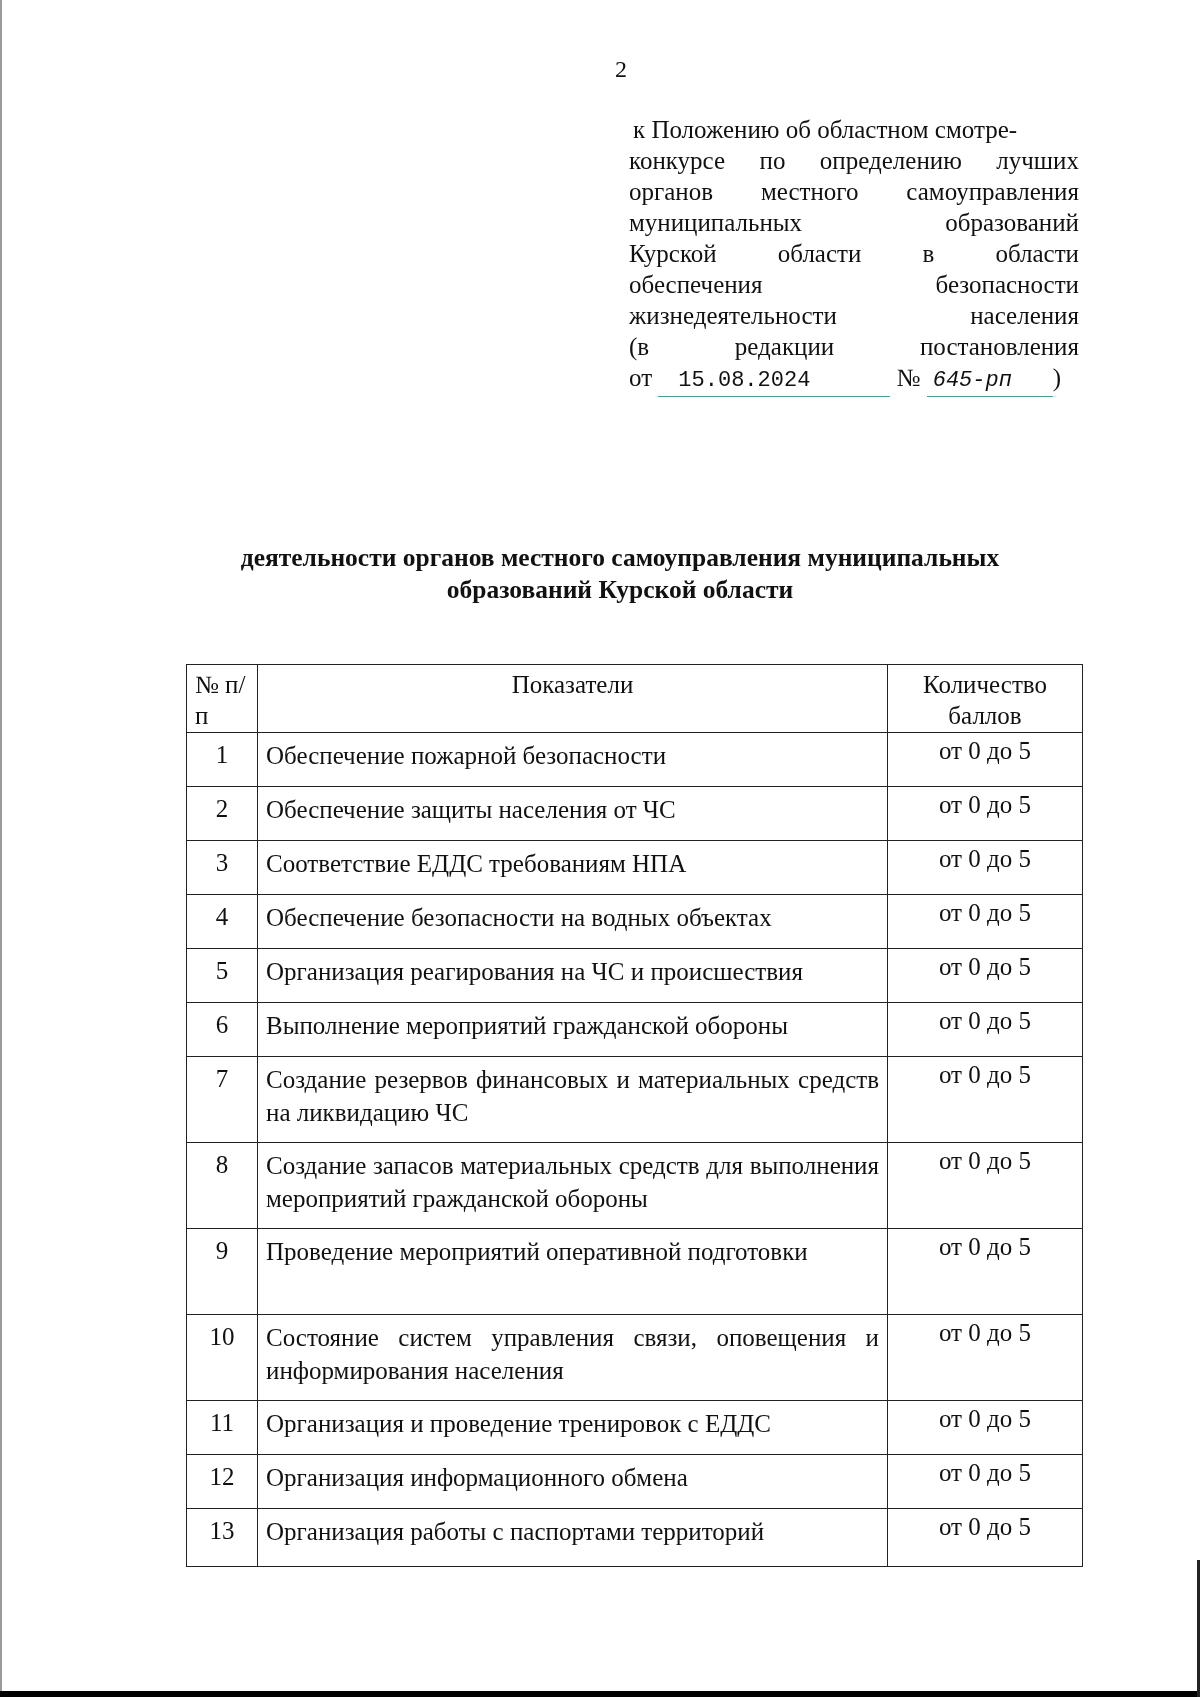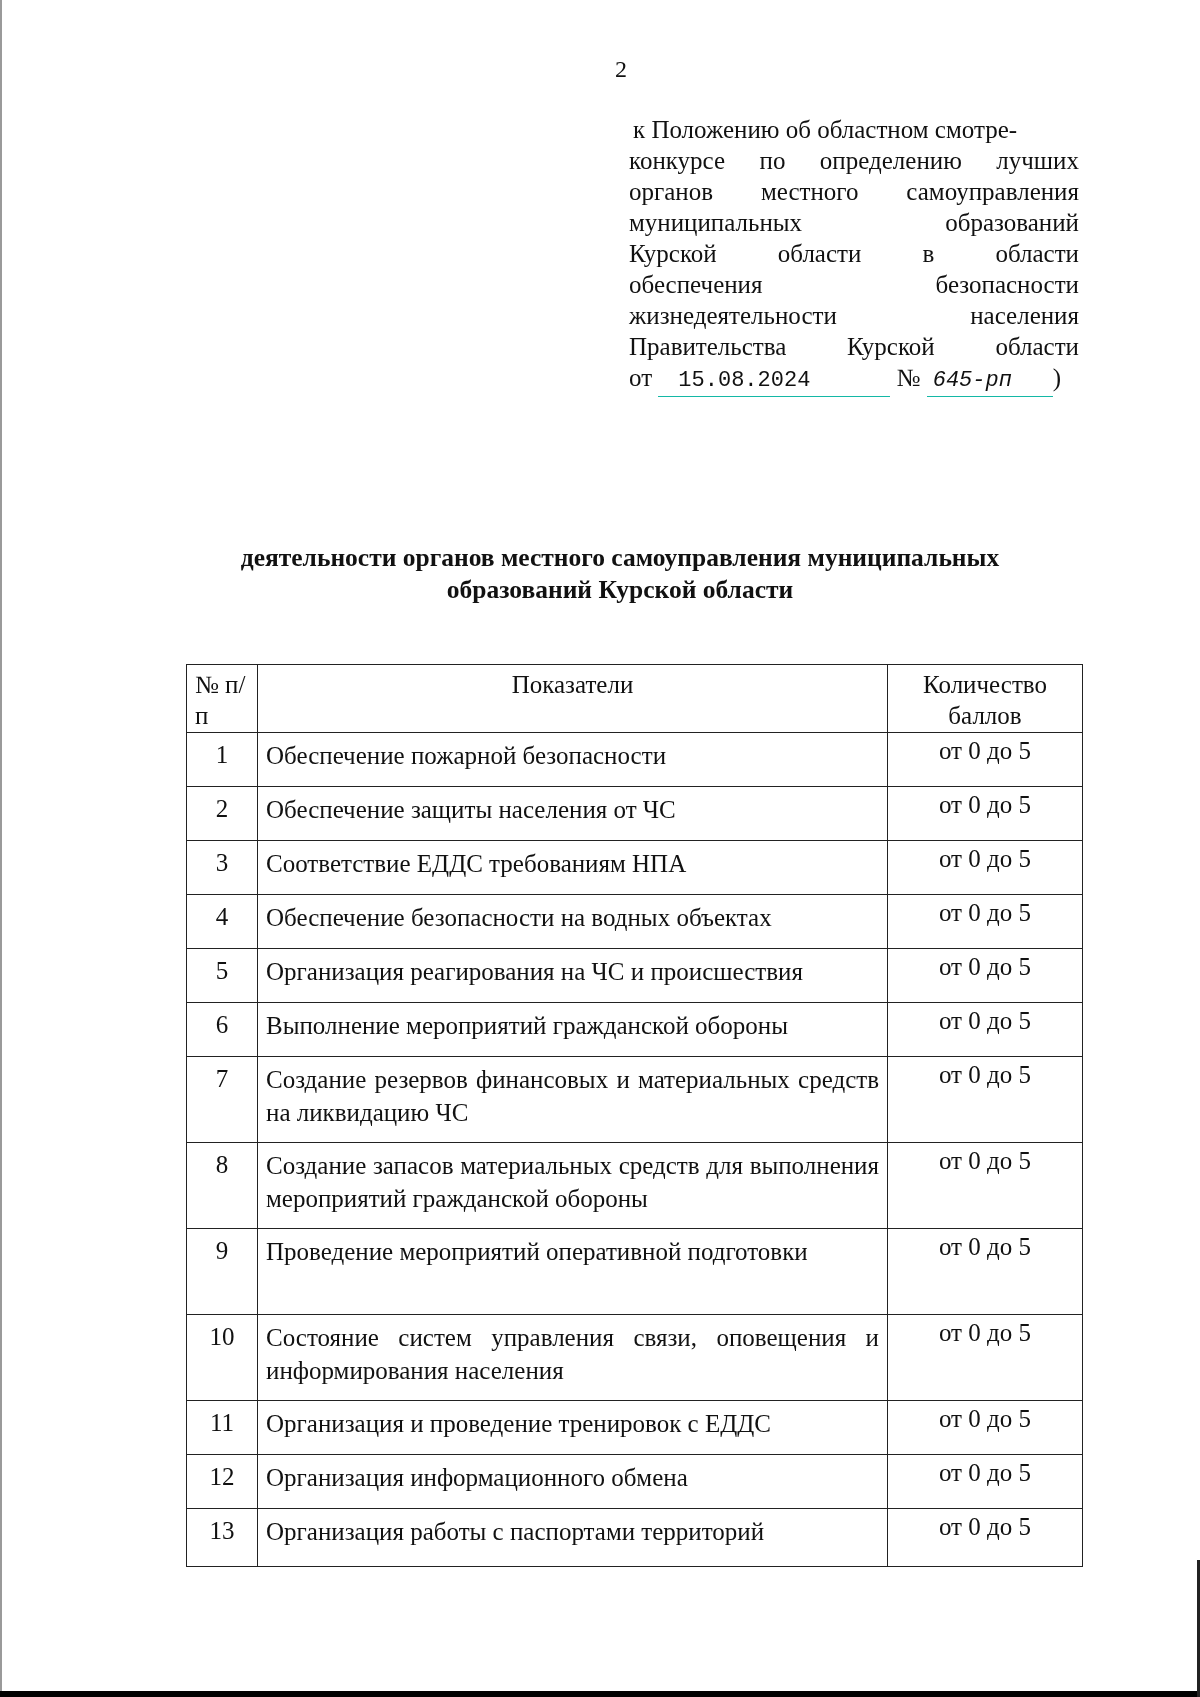--- a/index.html
+++ b/index.html
@@ -52,21 +52,21 @@
 <div class="page-num">2</div>
 
 <div class="appendix">
   <span class="line second">к Положению об областном смотре-</span>
   <span class="line">конкурсе по определению лучших</span>
   <span class="line">органов местного самоуправления</span>
   <span class="line">муниципальных образований</span>
   <span class="line">Курской области в области</span>
   <span class="line">обеспечения безопасности</span>
   <span class="line">жизнедеятельности населения</span>
-  <span class="line">Правительства Курской области</span>
+  <span class="line">(в редакции постановления</span>
   <span class="line left">
     <span>от</span>
     <span class="fill date">15.08.2024</span>
     <span>№</span>
     <span class="fill num">645-рп</span><span>)</span>
   </span>
 </div>
 
 <div class="title">
   <span>деятельности органов местного самоуправления муниципальных</span>

